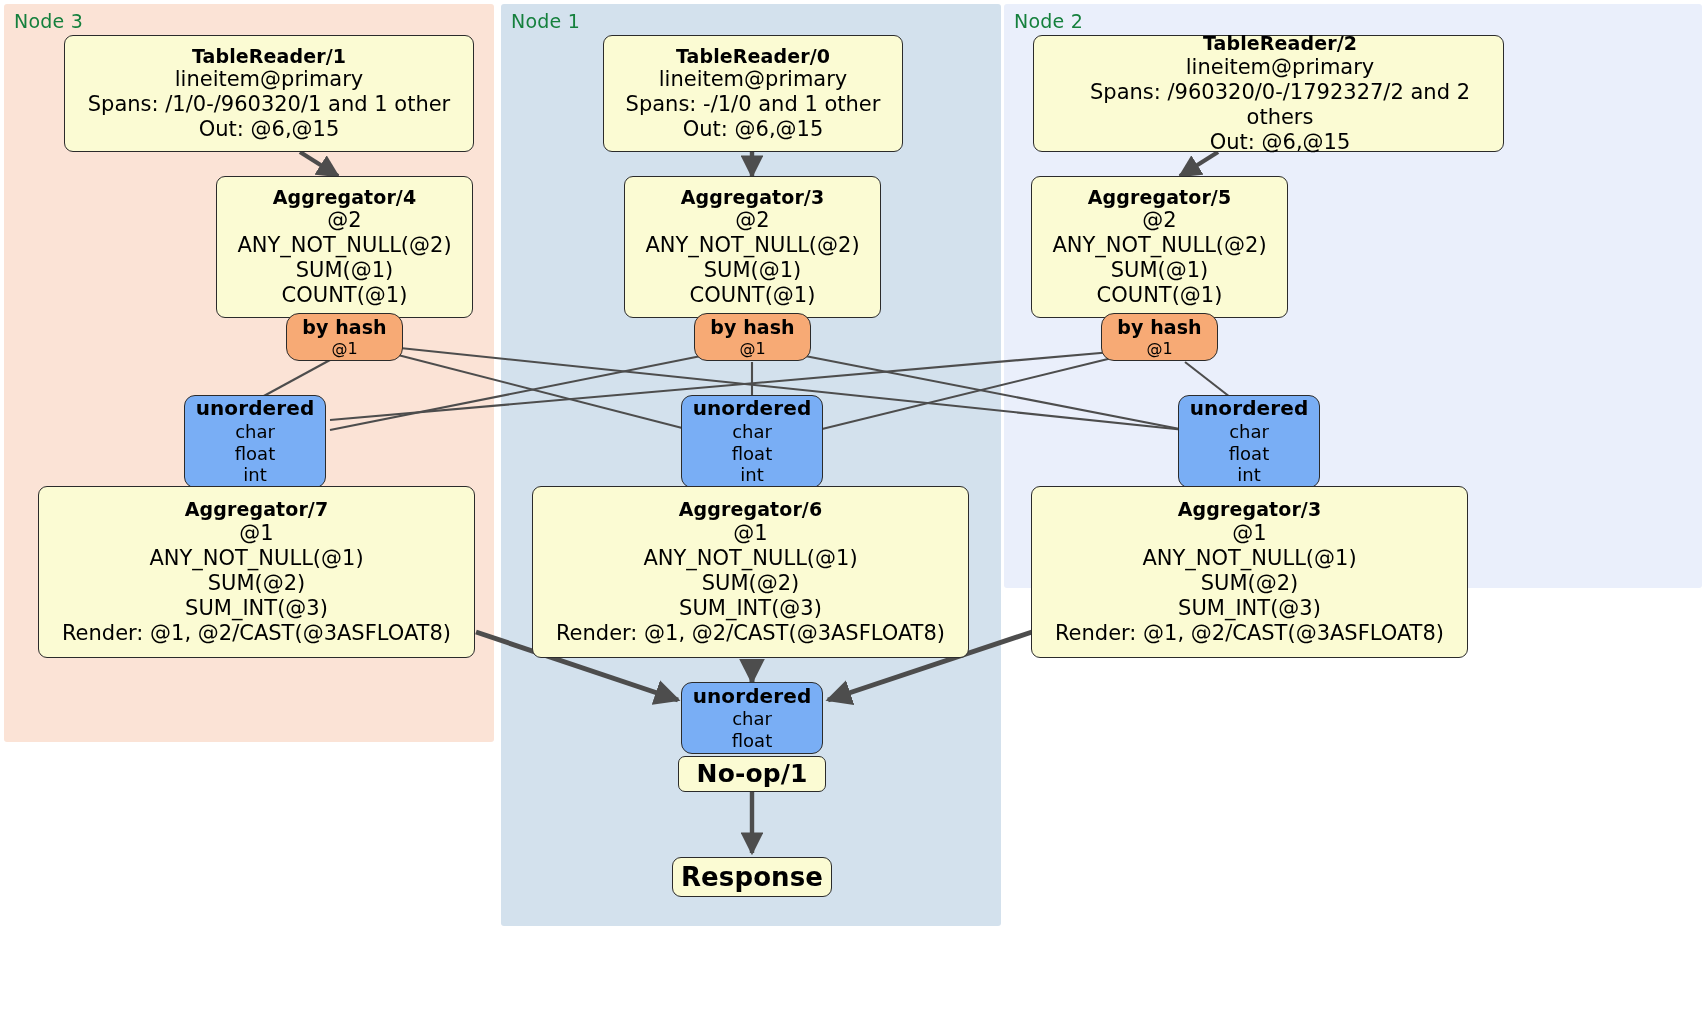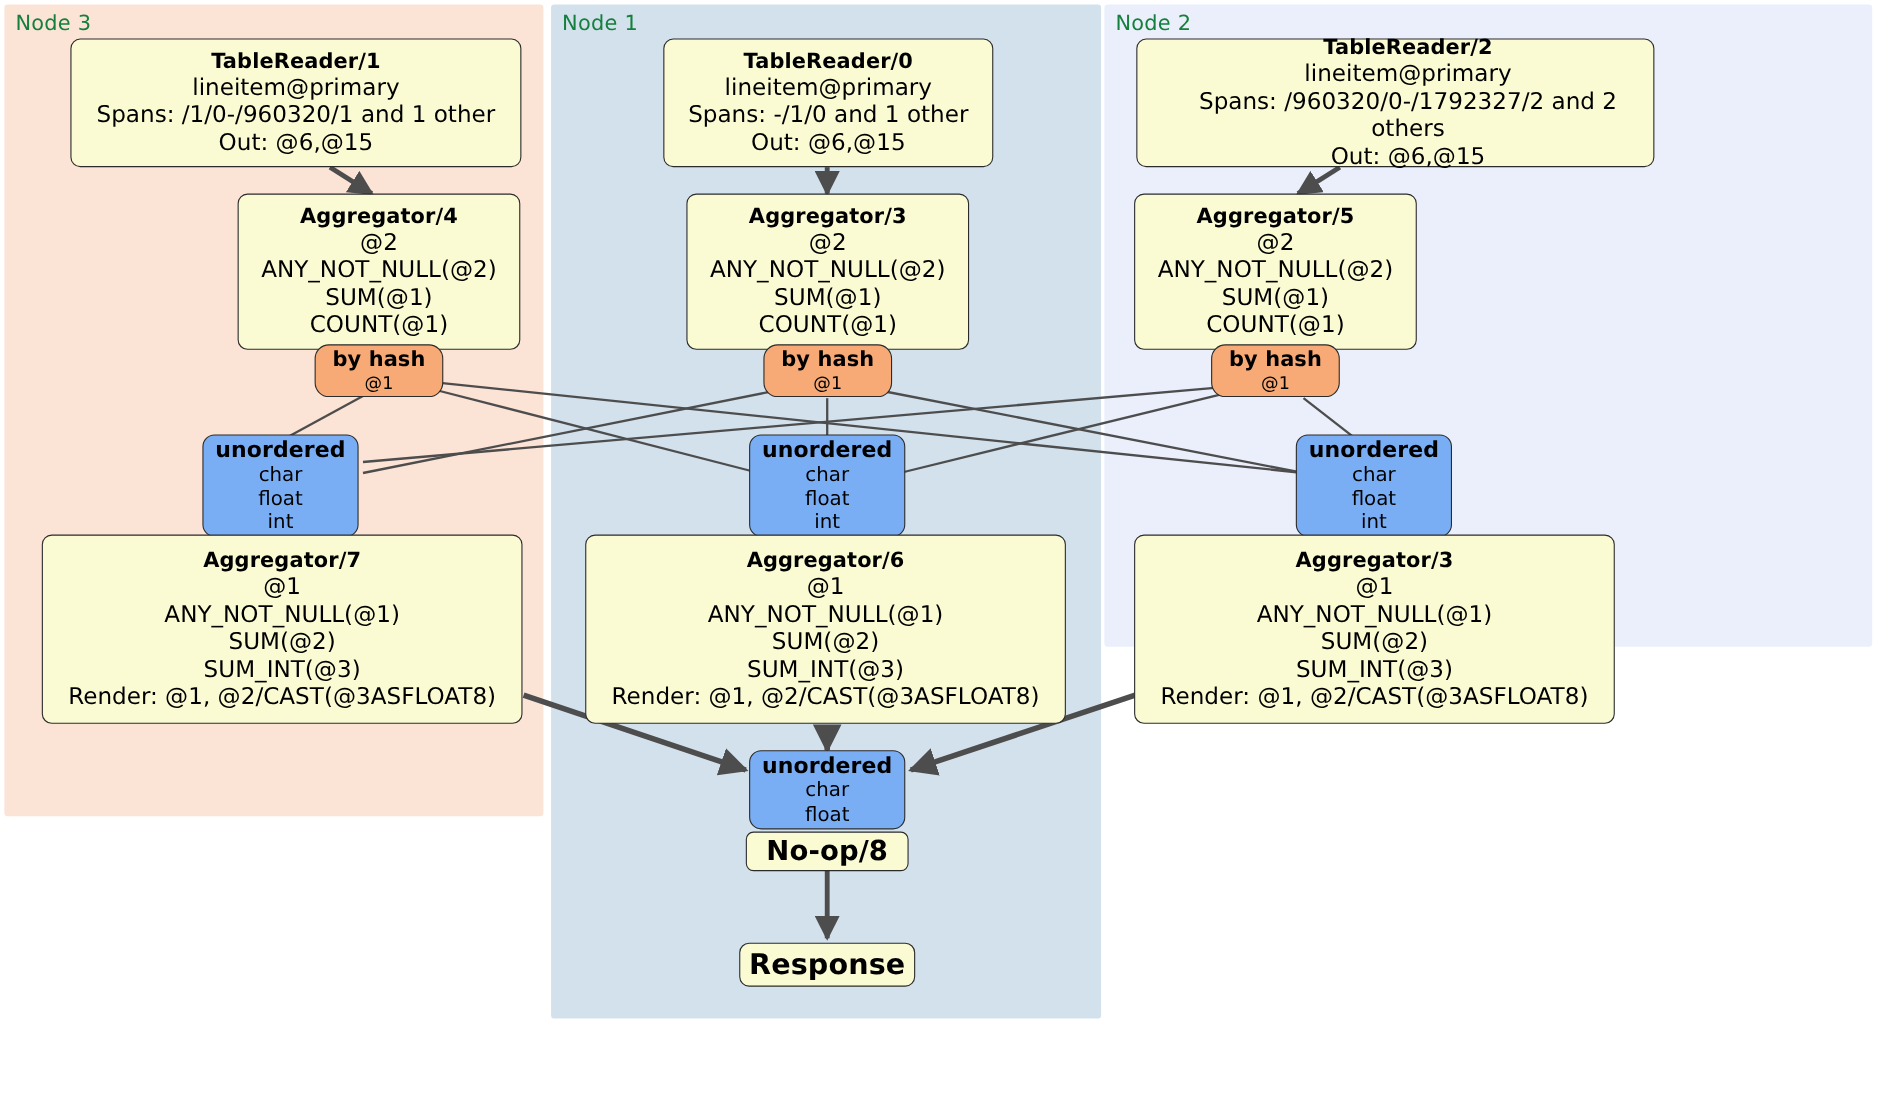--- a/index.html
+++ b/index.html
@@ -202,20 +202,20 @@
     <div class="line">Render: @1, @2/CAST(@3ASFLOAT8)</div>
   </div>
 
   <div class="box router" style="left:681px;top:682px;width:142px;height:72px;">
     <div class="title">unordered</div>
     <div class="line">char</div>
     <div class="line">float</div>
   </div>
 
   <div class="box small-proc" style="left:678px;top:756px;width:148px;height:36px;">
-    <div class="title">No-op/8</div>
+    <div class="title">No-op/1</div>
   </div>
 
   <div class="box resp" style="left:672px;top:857px;width:160px;height:40px;">
     <div class="title">Response</div>
   </div>
 
 </div>
 
 </body></html>

